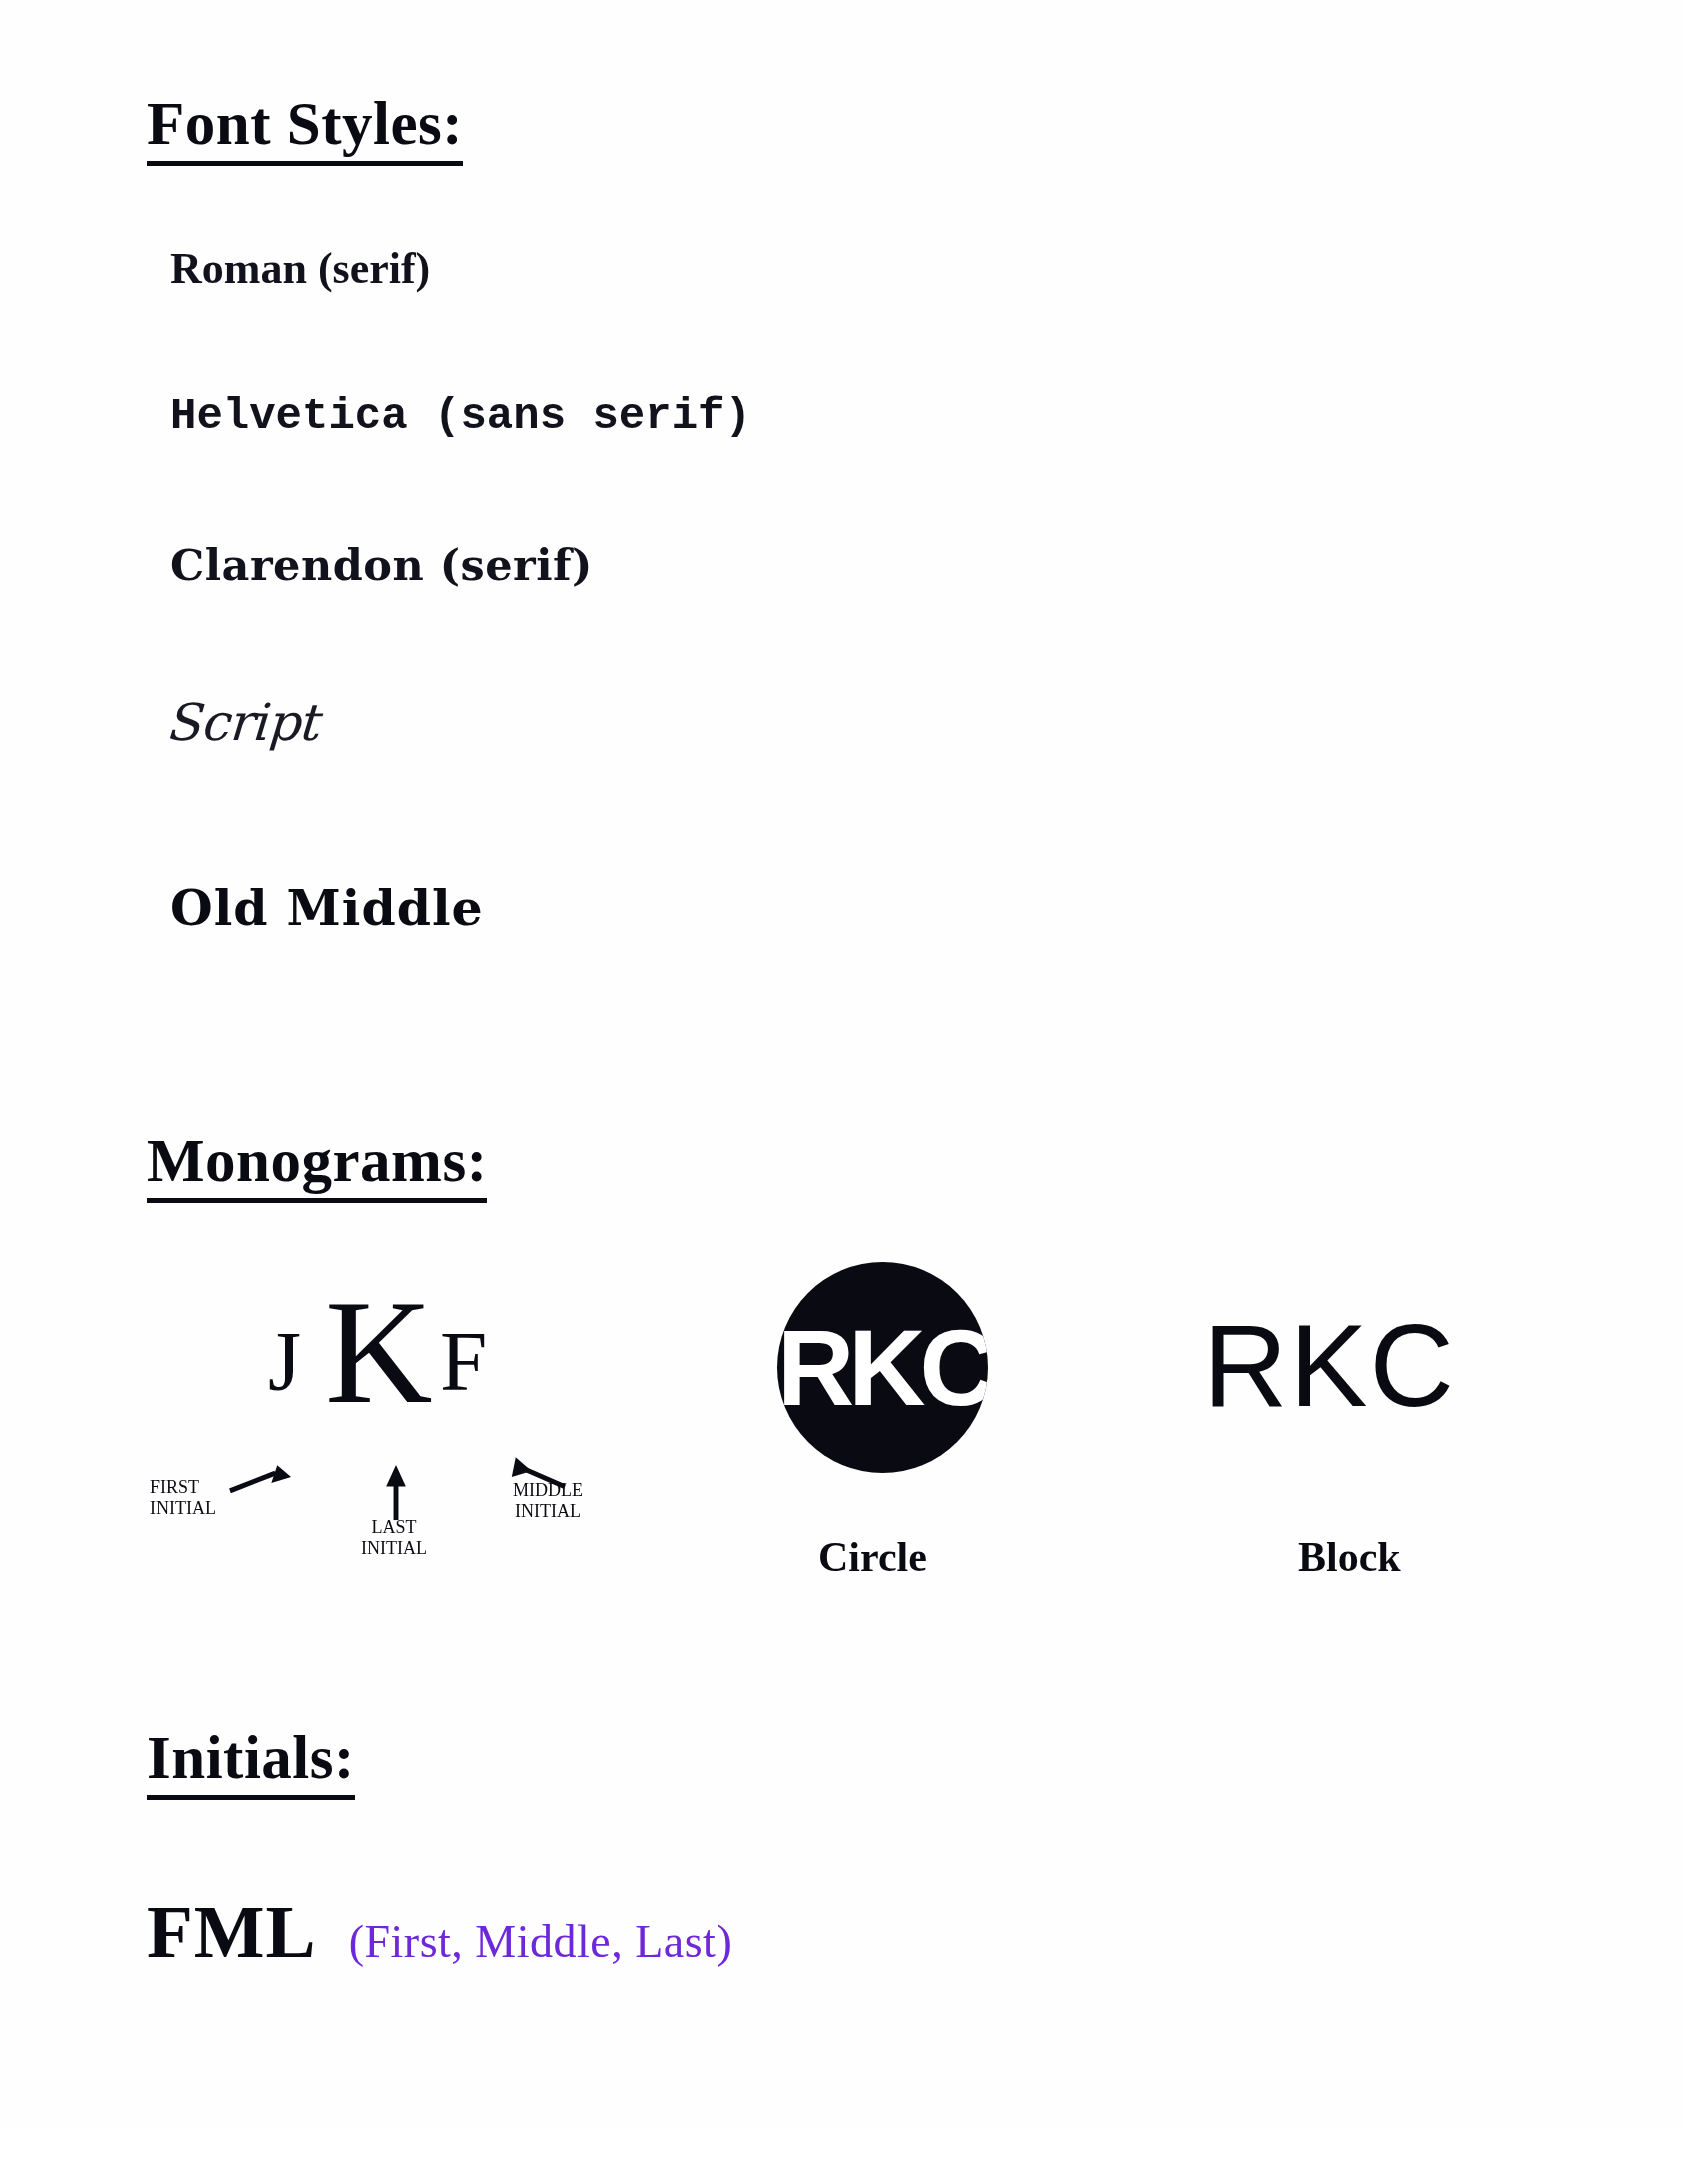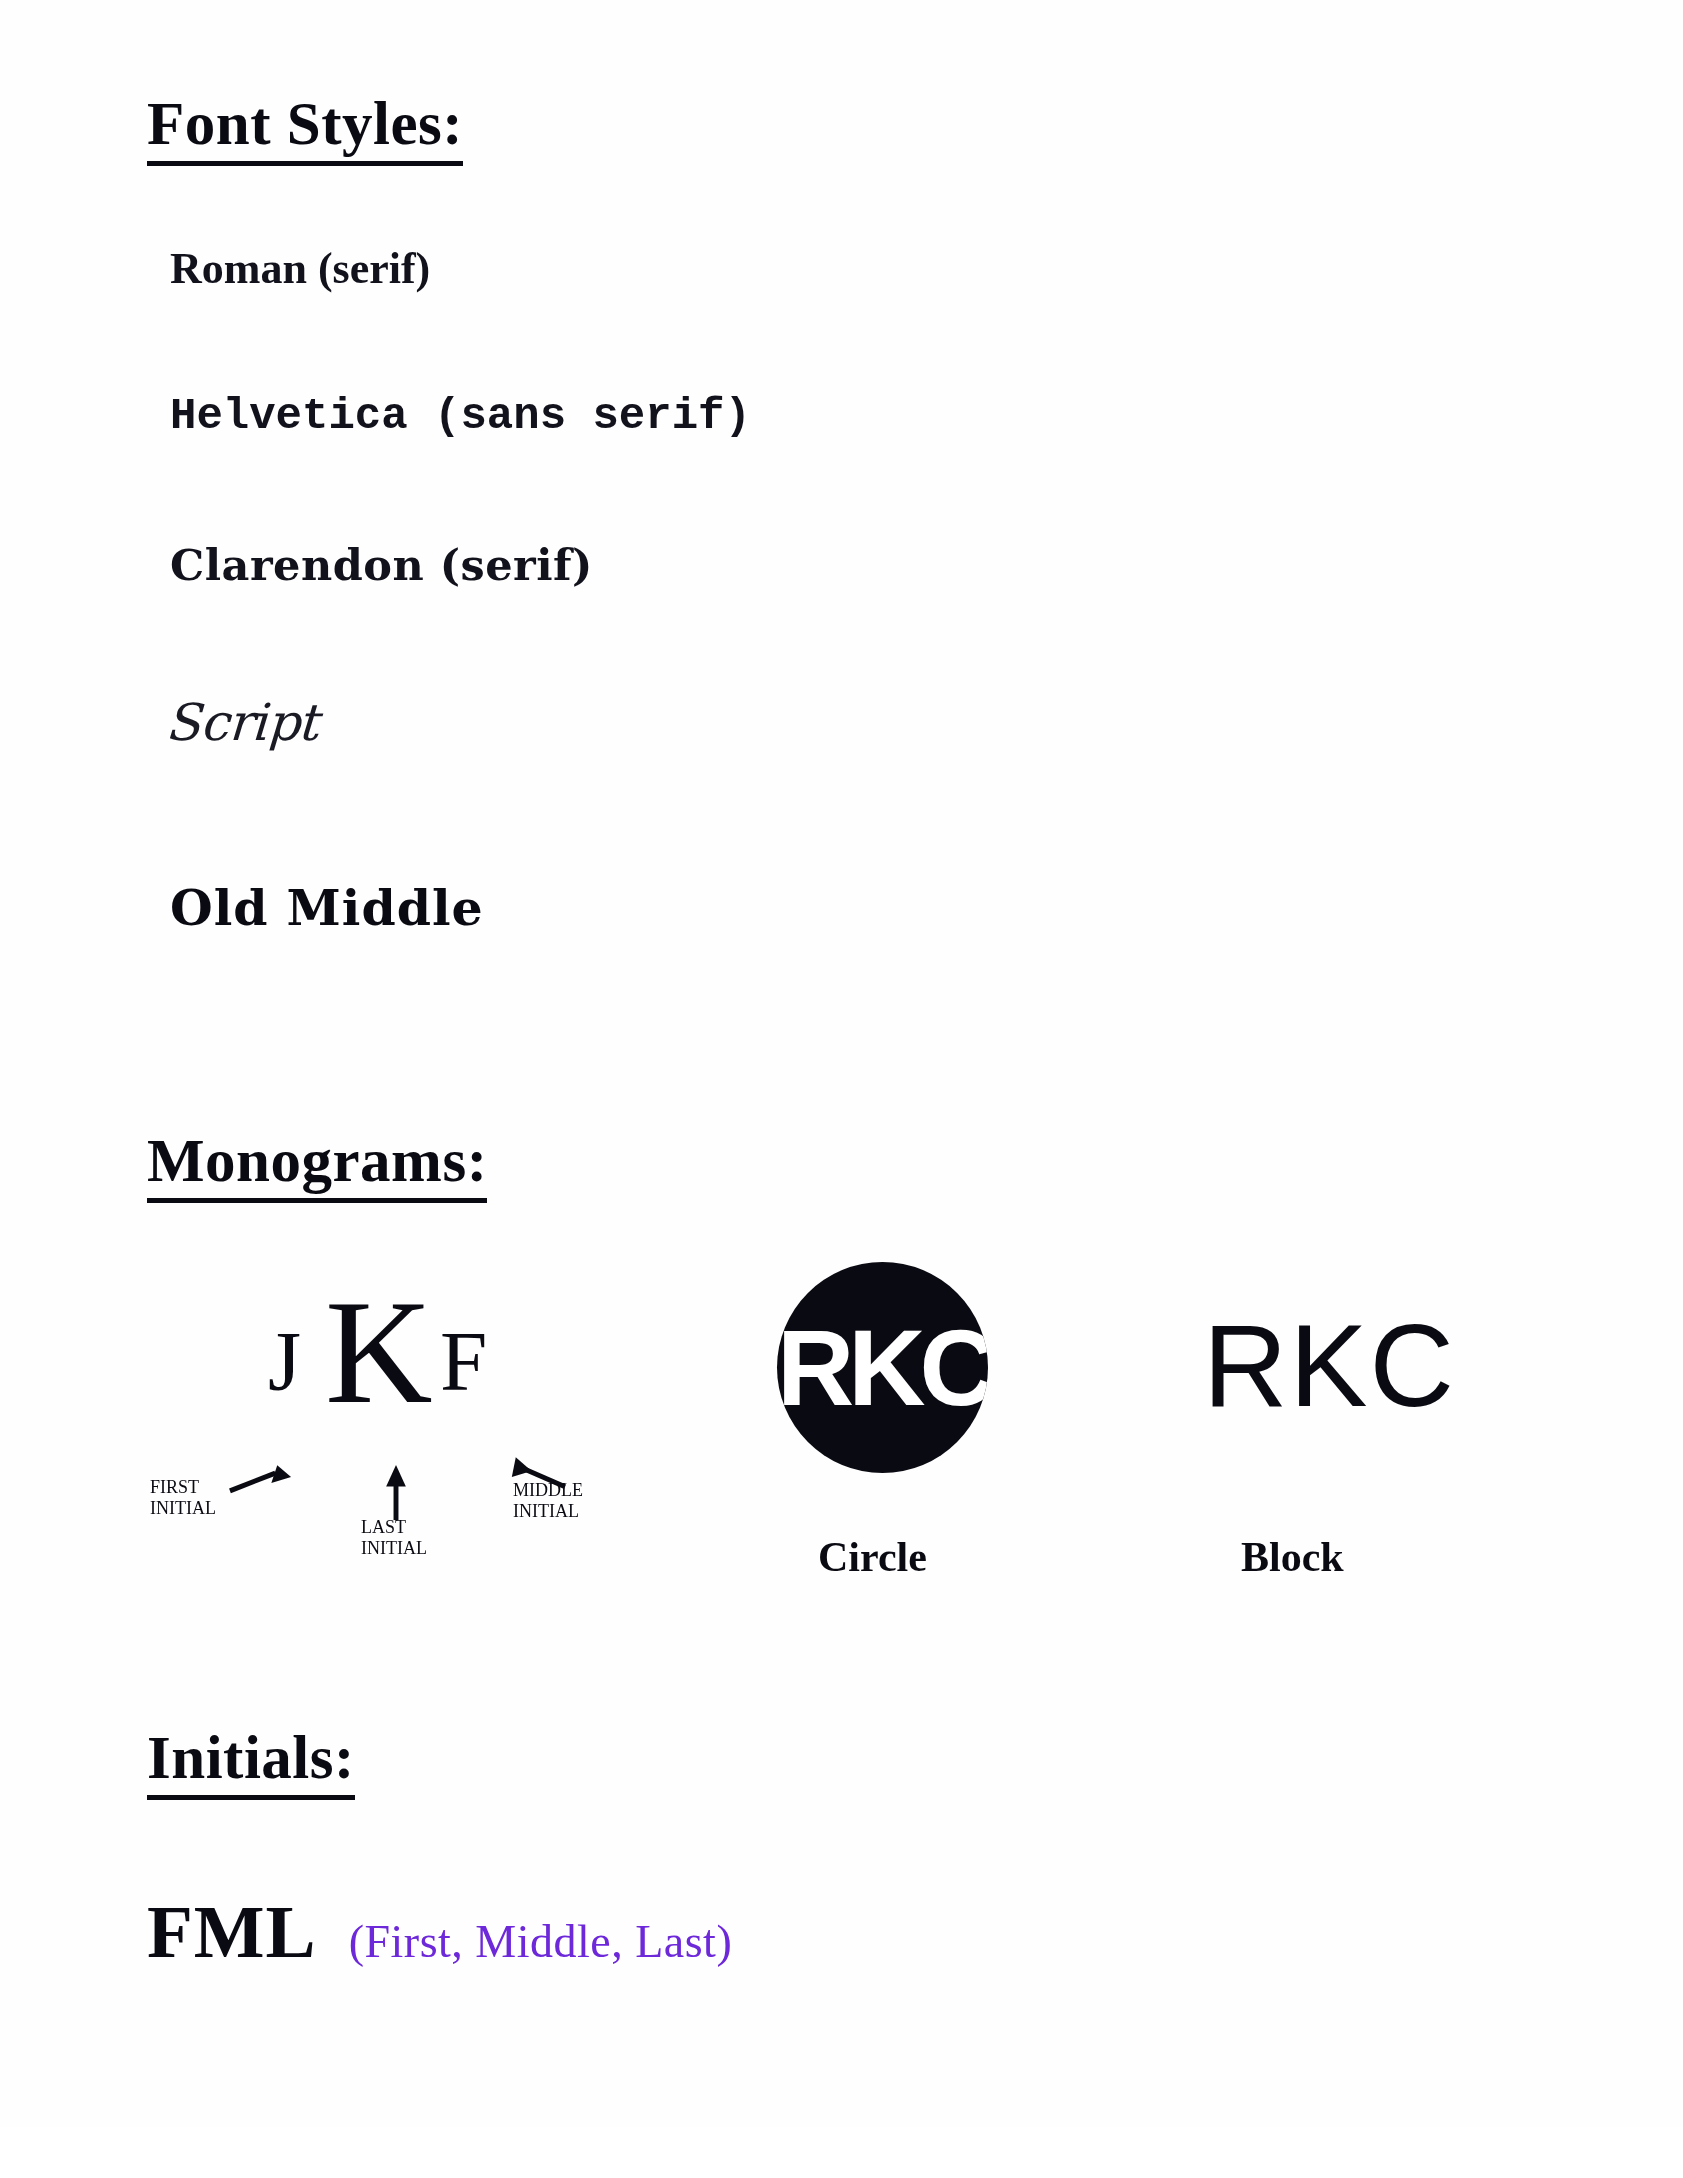--- a/index.html
+++ b/index.html
@@ -137,21 +137,21 @@
     left: 188px;
     top: 42px;
   }
 
   .callout {
     position: absolute;
     font-family: "Liberation Serif", serif;
     font-size: 18px;
     line-height: 1.15;
     color: #0a0a12;
-    text-align: left;
+    text-align: center;
     white-space: nowrap;
   }
   #callout-first {
     left: 150px;
     top: 1477px;
     text-align: left;
   }
   #callout-last {
     left: 361px;
     top: 1517px;
@@ -219,21 +219,21 @@
   }
   #monogram-block .block-letters {
     font-family: "Liberation Sans", sans-serif;
     font-size: 117px;
     line-height: 1;
     color: #0a0a12;
     letter-spacing: 2px;
     white-space: nowrap;
   }
   #caption-block {
-    left: 1241px;
+    left: 1298px;
     top: 1533px;
   }
 
   
   #initials-example {
     position: absolute;
     left: 147px;
     top: 1889px;
     white-space: nowrap;
   }

